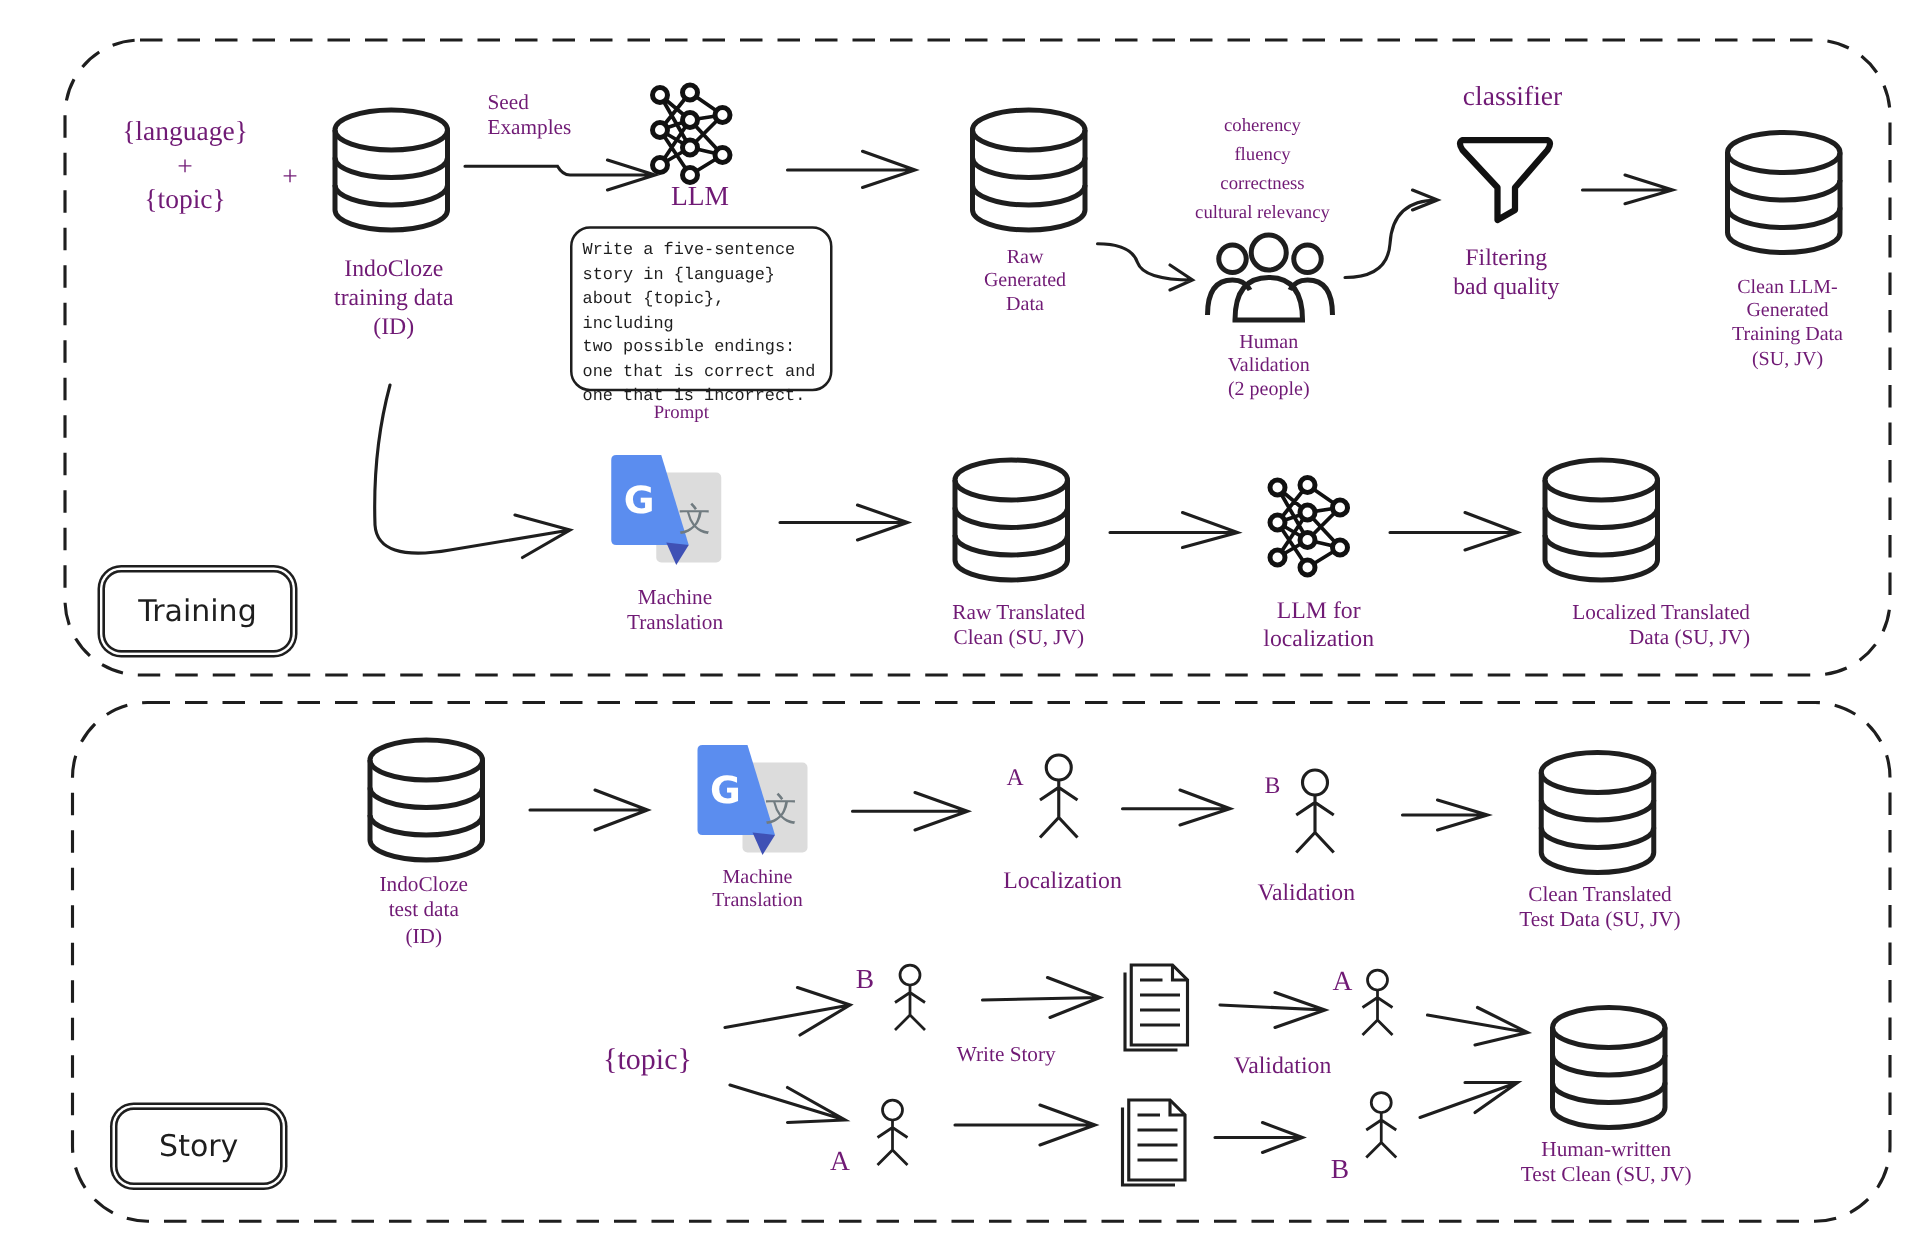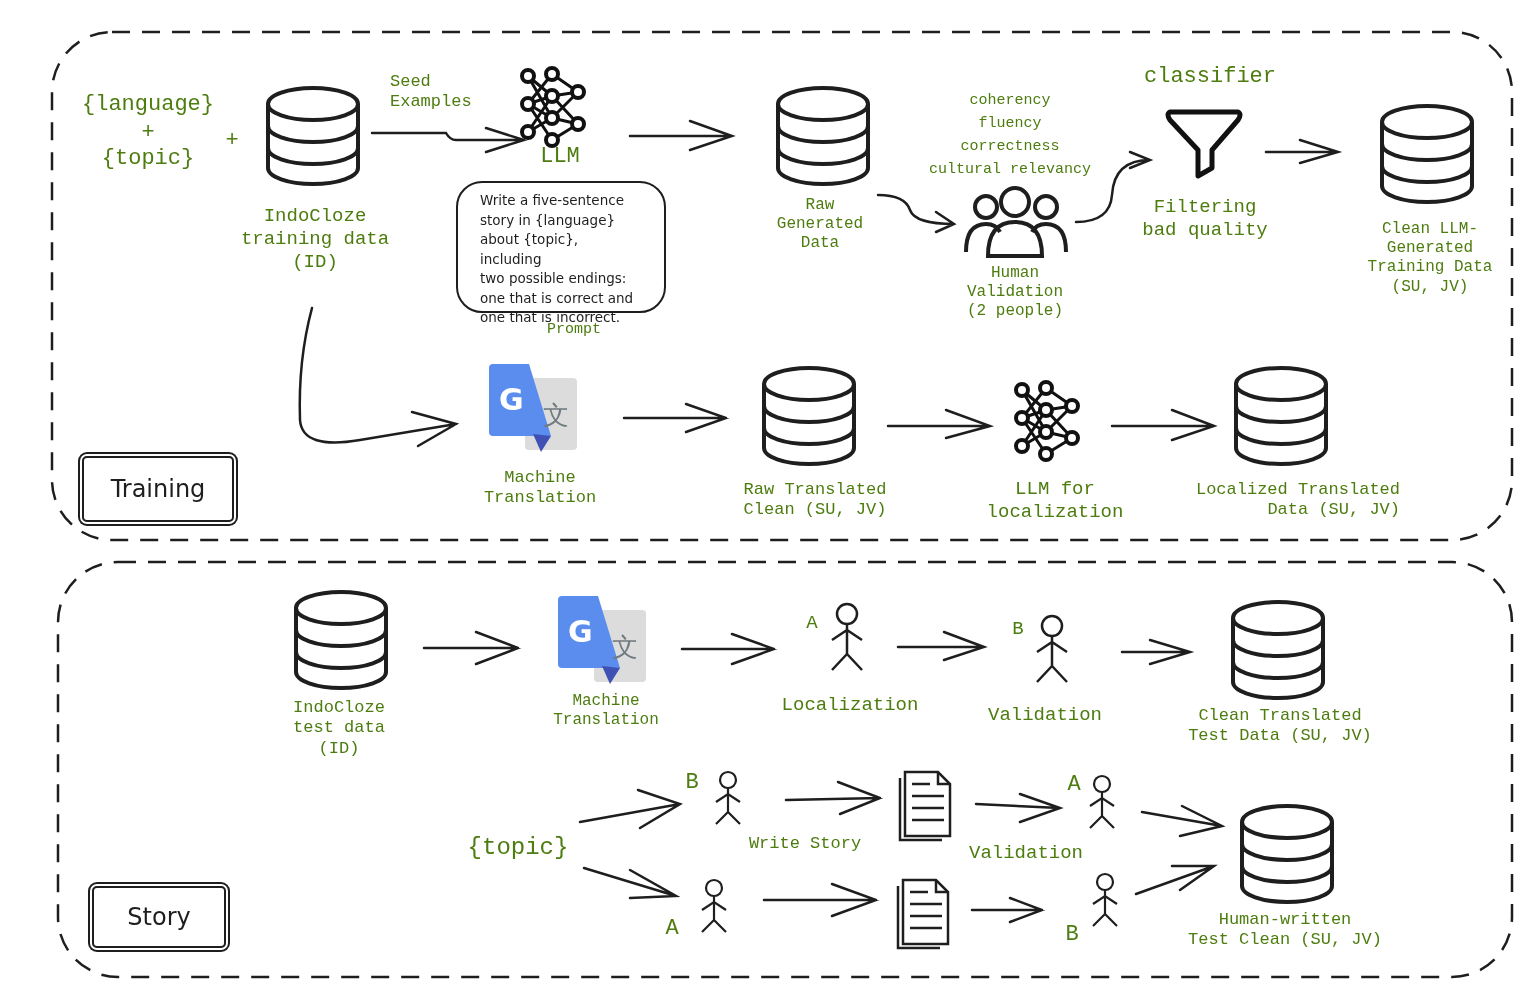--- a/index.html
+++ b/index.html
@@ -1,30 +1,30 @@
 <!DOCTYPE html>
 <html><head>
 <meta charset="utf-8">
 <style>
   html, body { margin: 0; padding: 0; background: #ffffff; }
   body { width: 1538px; height: 996px; position: relative; overflow: hidden;
          font-family: "DejaVu Sans", sans-serif; color: #1e1e1e; }
   svg.canvas { position: absolute; left: 0; top: 0; }
   .lbl { position: absolute; text-align: center; white-space: pre-line;
-         font-family: Liberation Mono, monospace; color: #4d7c0f; line-height: 1.2; }
+         font-family: Liberation Serif, serif; color: #701a75; line-height: 1.2; }
   .f19 { font-size: 19px; }
   .f17 { font-size: 17px; }
   .f16 { font-size: 16px; text-align: center; }
   .f15 { font-size: 15px; }
   .f22 { font-size: 22px; }
   .f24 { font-size: 24px; }
   .prompt { position: absolute; left: 456px; top: 181px; width: 210px; height: 132px;
-            border: 2.5px solid #1e1e1e; border-radius: 26px; box-sizing: border-box;
-            padding: 8px 22px; font-size: 13.5px; line-height: 1.45; white-space: pre-line; }
-  .tag { position: absolute; border: 2.5px solid #1e1e1e; border-radius: 5px;
+            border: 2.5px solid #1e1e1e; border-radius: 16px; box-sizing: border-box;
+            padding: 8px 8px; font-size: 13.5px; line-height: 1.45; white-space: pre-line; font-family: Liberation Mono, monospace; }
+  .tag { position: absolute; border: 2.5px solid #1e1e1e; border-radius: 15px;
          box-shadow: 0 0 0 2px #fff, 0 0 0 4px #1e1e1e; font-size: 24px;
          display: flex; align-items: center; justify-content: center; }
 </style>
 </head>
 <body>
 
 <svg class="canvas" width="1538" height="996" viewBox="0 0 1538 996">
   <defs>
     <g id="db" fill="none" stroke="#1e1e1e" stroke-width="4">
       <path d="M0,18 L0,82 A45,16 0 0 0 90,82 L90,18"></path>
@@ -145,21 +145,21 @@
 (ID)</div>
 <div class="lbl f17" style="left:390px;top:72px;width:100px;text-align:left;">Seed
 Examples</div>
 <div class="lbl f22" style="left:520px;top:144px;width:80px;">LLM</div>
 <div class="prompt">Write a five-sentence
 story in {language}
 about {topic}, including
 two possible endings:
 one that is correct and
 one that is incorrect.</div>
-<div class="lbl f15" style="left:519px;top:321px;width:110px;">Prompt</div>
+<div class="lbl f15" style="left:490px;top:321px;width:110px;">Prompt</div>
 
 <div class="lbl f16" style="left:750px;top:196px;width:140px;">Raw
 Generated
 Data</div>
 <div class="lbl f15" style="left:925px;top:92px;width:170px;">coherency</div>
 <div class="lbl f15" style="left:925px;top:115px;width:170px;">fluency</div>
 <div class="lbl f15" style="left:925px;top:138px;width:170px;">correctness</div>
 <div class="lbl f15" style="left:925px;top:161px;width:170px;">cultural relevancy</div>
 <div class="lbl f16" style="left:945px;top:264px;width:140px;">Human
 Validation

